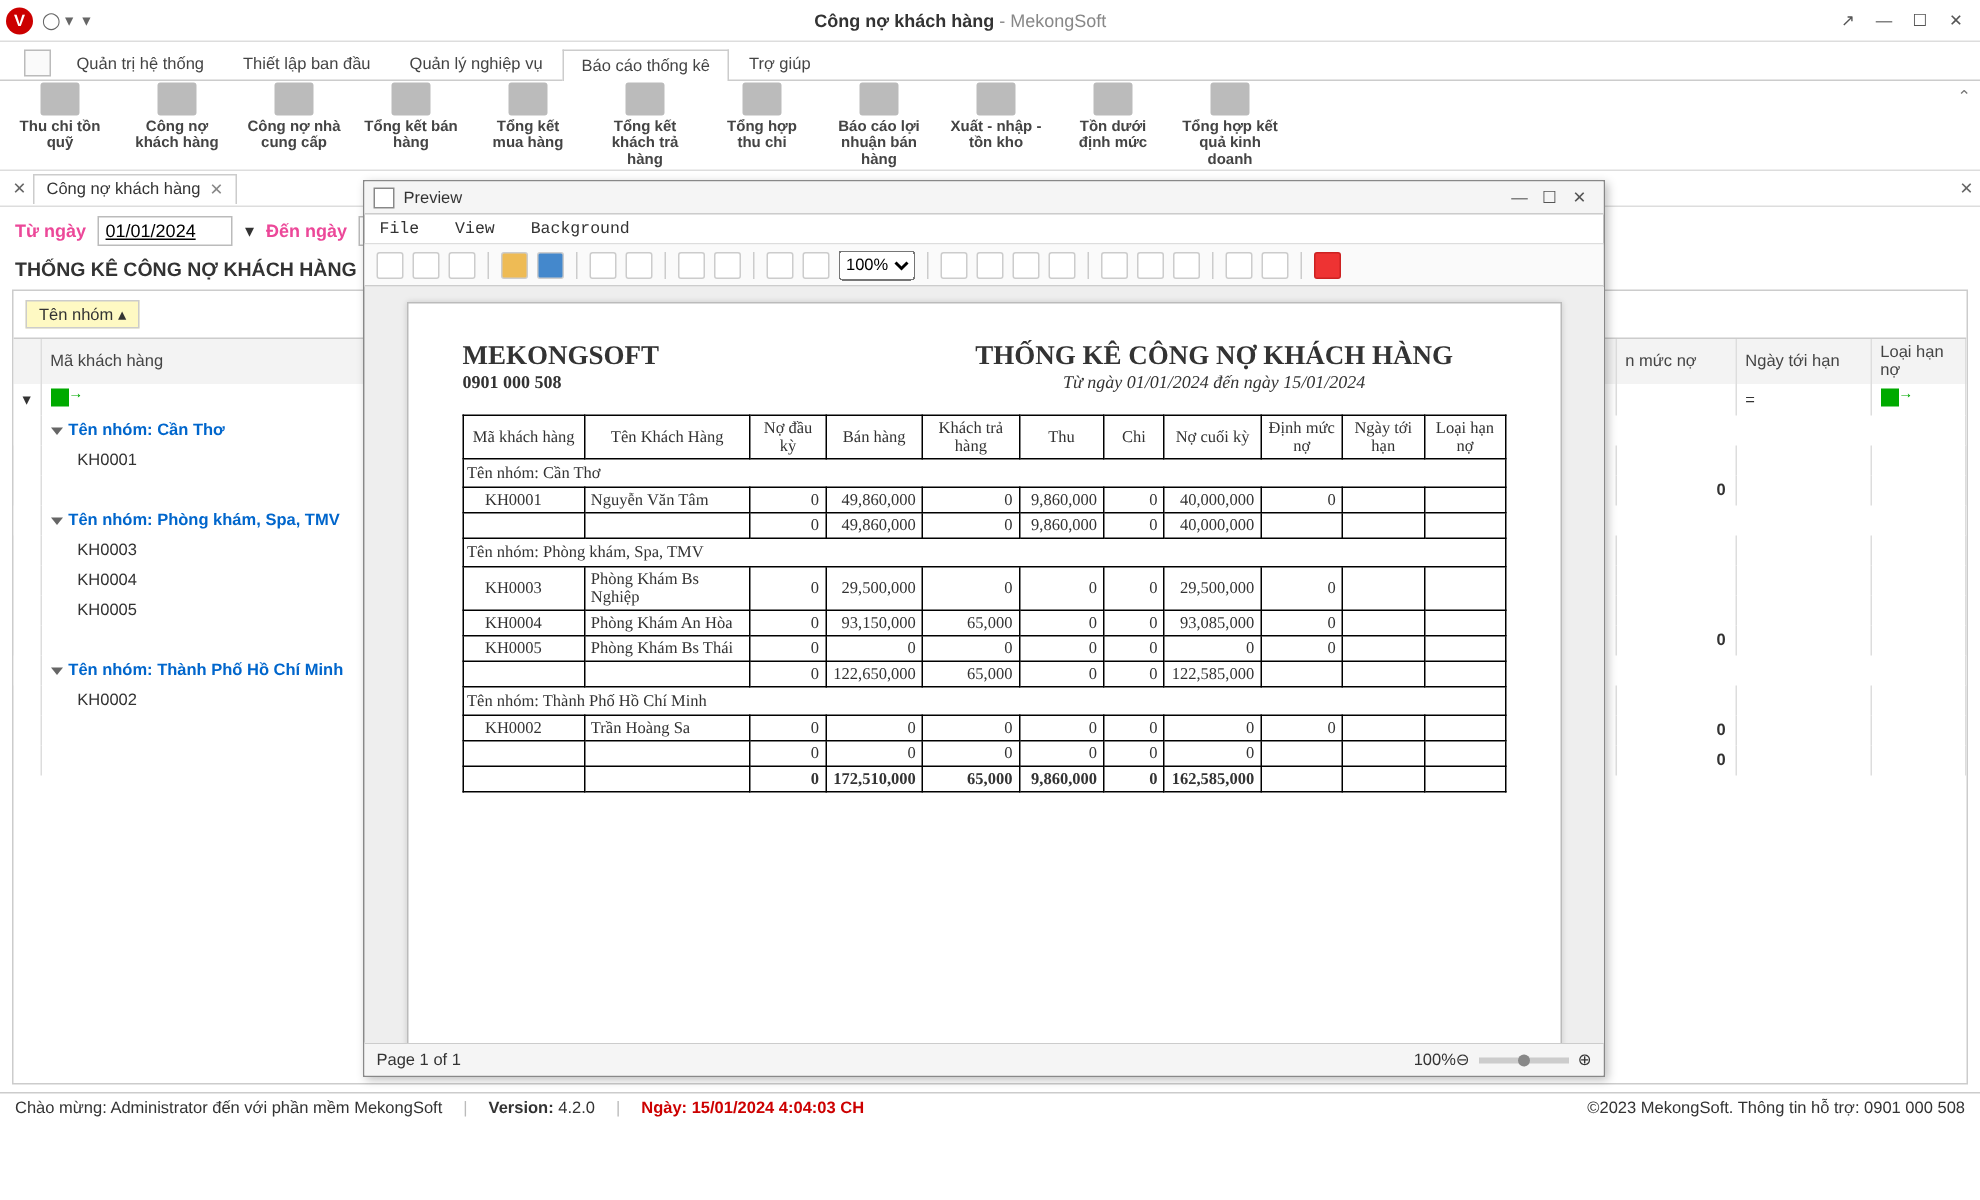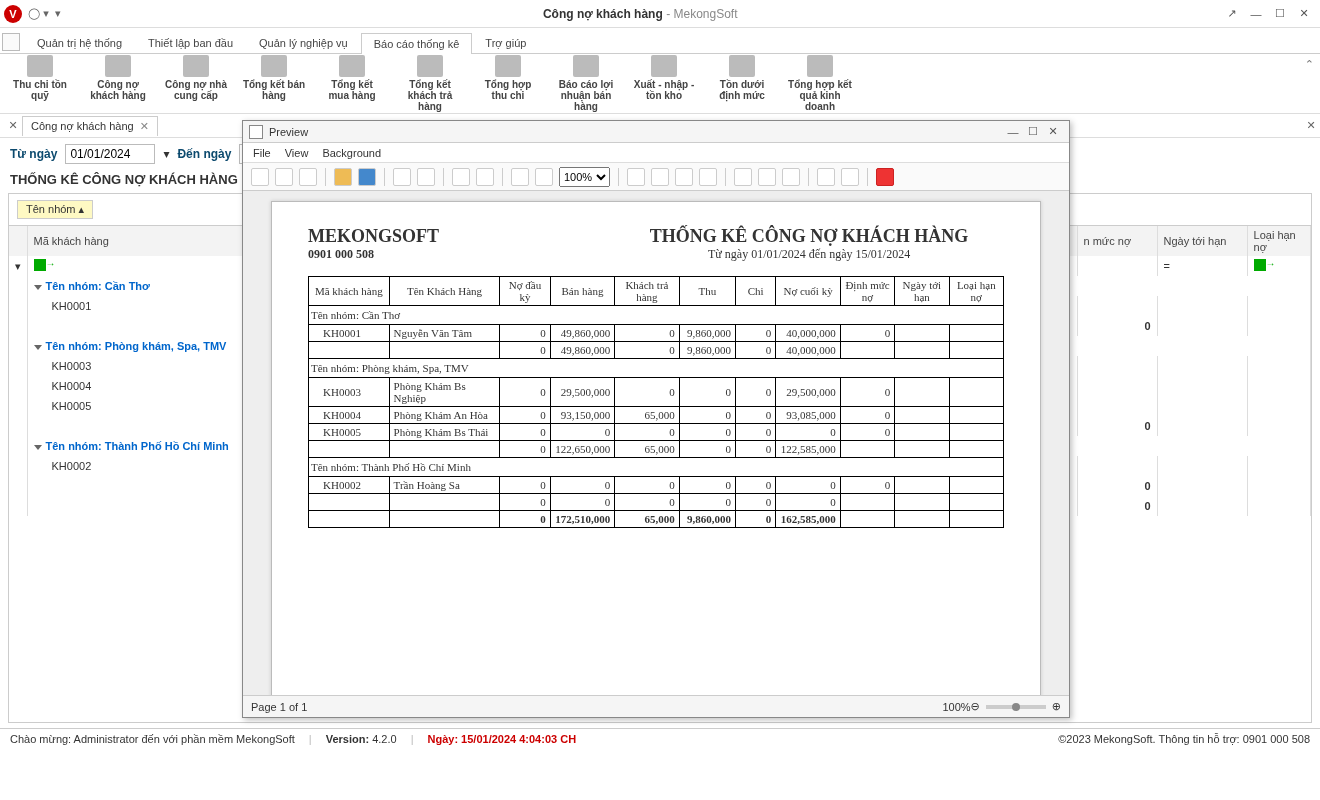--- a/index.html
+++ b/index.html
@@ -8,21 +8,21 @@
 
 .titlebar { height: 28px; display: flex; align-items: center; padding: 0 4px; border-bottom: 1px solid #ddd; }
 .titlebar .app-icon { width: 18px; height: 18px; background: #c00; border-radius: 50%; display: flex; align-items: center; justify-content: center; color: #fff; font-weight: bold; font-size: 11px; }
 .titlebar .dd { margin-left: 6px; color: #666; }
 .titlebar .center { flex: 1; text-align: center; font-size: 12px; }
 .titlebar .center b { font-weight: 600; }
 .titlebar .light { color: #888; }
 .titlebar .wbtn { width: 24px; text-align: center; color: #555; }
 
 
-.menutabs { height: 26px; display: flex; align-items: flex-end; border-bottom: 1px solid #ccc; padding-left: 2px; gap: 0; }
+.menutabs { height: 26px; display: flex; align-items: flex-end; border-bottom: 1px solid #ccc; padding-left: 16px; gap: 0; }
 .menutabs .mtab { padding: 4px 12px; border: 1px solid transparent; border-bottom: none; cursor: pointer; font-size: 11px; color: #444; }
 .menutabs .mtab.active { border-color: #ccc; background: #fff; position: relative; top: 1px; }
 .menutabs .sq { width: 18px; height: 18px; border: 1px solid #bbb; background: #fafafa; margin-right: 4px; margin-bottom: 2px; }
 
 
 .ribbon { height: 60px; display: flex; align-items: center; padding: 4px 8px; gap: 14px; border-bottom: 1px solid #ddd; position: relative; }
 .ribbon .ritem { display: flex; flex-direction: column; align-items: center; width: 64px; font-size: 10px; color: #444; text-align: center; line-height: 1.1; }
 .ribbon .ritem .ricon { width: 26px; height: 22px; margin-bottom: 2px; background: #bbb; border-radius: 2px; }
 .ricon.green { background: linear-gradient(#6b5, #4a3); }
 .ricon.orange { background: linear-gradient(#f90, #e70); }
@@ -33,22 +33,22 @@
 .ribbon .collapse { position: absolute; right: 6px; top: 4px; color: #777; }
 
 
 .doctabs { height: 24px; display: flex; align-items: center; border-bottom: 1px solid #ddd; padding-left: 4px; }
 .doctabs .dx { width: 18px; text-align: center; color: #666; }
 .doctabs .dtab { border: 1px solid #ccc; border-bottom: none; padding: 3px 8px; background: #fff; display: flex; align-items: center; gap: 6px; font-size: 11px; }
 .doctabs .dtab .xx { color: #888; }
 
 
 .filterrow { padding: 6px 10px; display: flex; align-items: center; gap: 8px; font-size: 12px; }
-.filterrow .lbl { color: #0c4a6e; font-weight: 600; }
-.filterrow input { border: 1px solid #bbb; padding: 2px 4px; width: 90px; font-size: 12px; }
+.filterrow .lbl { color: #ec4899; font-weight: 600; }
+.filterrow input { border: 1px solid #bbb; padding: 2px 4px; width: 90px; font-size: 12px; text-decoration: underline; }
 
 
 .pagetitle { font-weight: bold; font-size: 13px; padding: 2px 10px 6px; }
 
 
 .grid { border: 1px solid #ccc; margin: 0 8px; height: 530px; overflow: hidden; background: #fff; position: relative; }
 .grid table { width: 100%; border-collapse: collapse; }
 .grid th, .grid td { border-right: 1px solid #ddd; padding: 3px 6px; font-size: 11px; text-align: left; height: 20px; }
 .grid th { background: #f3f3f3; font-weight: normal; color: #444; }
 .grid .grouprow td { background: #fff; color: #0066cc; font-weight: 600; }
@@ -59,32 +59,32 @@
 .grid .exc::after { content:"→"; color:#0a0; position:absolute; left:12px; top:-2px; font-size:10px;}
 .grid .gh-group { background:#fef9c3; border:1px solid #ccc; display:inline-block; padding:2px 8px; margin:4px; font-size:11px; }
 .grid .num { text-align: right; }
 
 
 .preview { position: absolute; left: 242px; top: 120px; width: 828px; height: 598px; background: #fff; border: 1px solid #888; box-shadow: 2px 2px 6px rgba(0,0,0,.25); display: flex; flex-direction: column; z-index: 50; }
 .preview .ptitle { height: 22px; background: #f5f5f5; border-bottom: 1px solid #ccc; display: flex; align-items: center; padding: 0 6px; font-size: 11px; }
 .preview .ptitle .picon { width: 14px; height: 14px; border: 1px solid #888; background: #fff; margin-right: 6px; }
 .preview .ptitle .spacer { flex: 1; }
 .preview .ptitle .pwbtn { width: 20px; text-align: center; color: #555; }
-.preview .pmenu { height: 20px; display: flex; align-items: center; gap: 14px; padding: 0 10px; font-size: 11px; border-bottom: 1px solid #ddd; }
+.preview .pmenu { height: 20px; display: flex; align-items: center; gap: 24px; padding: 0 10px; font-size: 11px; border-bottom: 1px solid #ddd; font-family: Liberation Mono, monospace; }
 .preview .ptoolbar { height: 28px; display: flex; align-items: center; gap: 6px; padding: 0 8px; border-bottom: 1px solid #ccc; background: #fafafa; }
 .preview .ptoolbar .tb { width: 18px; height: 18px; border: 1px solid #ccc; background: #fff; border-radius: 2px; }
 .preview .ptoolbar .sep { width: 1px; height: 18px; background: #ccc; margin: 0 2px; }
 .preview .ptoolbar select { font-size: 11px; height: 20px; }
 .preview .ptoolbar .red { background:#e33; border-color:#c22; }
 .preview .pbody { flex: 1; background: #eee; overflow: auto; padding: 10px; }
 .preview .page { background: #fff; width: 770px; min-height: 500px; margin: 0 auto; border: 1px solid #bbb; box-shadow: 0 0 4px rgba(0,0,0,.15); padding: 24px 36px; font-family: "Times New Roman", serif; }
 .preview .page .co { font-size: 18px; font-weight: bold; }
 .preview .page .addr { font-size: 12px; font-weight: 600; }
 .preview .page .rtitle { font-size: 18px; font-weight: bold; text-align: center; }
-.preview .page .rsub { font-size: 12px; text-align: center; }
+.preview .page .rsub { font-size: 12px; font-style: italic; text-align: center; }
 .preview .page .tophdr { display: flex; }
 .preview .page .tophdr > div:first-child { width: 44%; }
 .preview .page .tophdr > div:last-child { width: 56%; }
 .preview .ptbl { width: 100%; border-collapse: collapse; margin-top: 14px; font-size: 11px; }
 .preview .ptbl th, .preview .ptbl td { border: 1px solid #000; padding: 2px 4px; }
 .preview .ptbl th { font-weight: normal; text-align: center; }
 .preview .ptbl .grp td { border-left: none; border-right: none; font-size: 11px; padding: 3px 2px; }
 .preview .ptbl .grp td:first-child { border-left: 1px solid #000; }
 .preview .ptbl .grp td:last-child { border-right: 1px solid #000; }
 .preview .ptbl td.num { text-align: right; }

